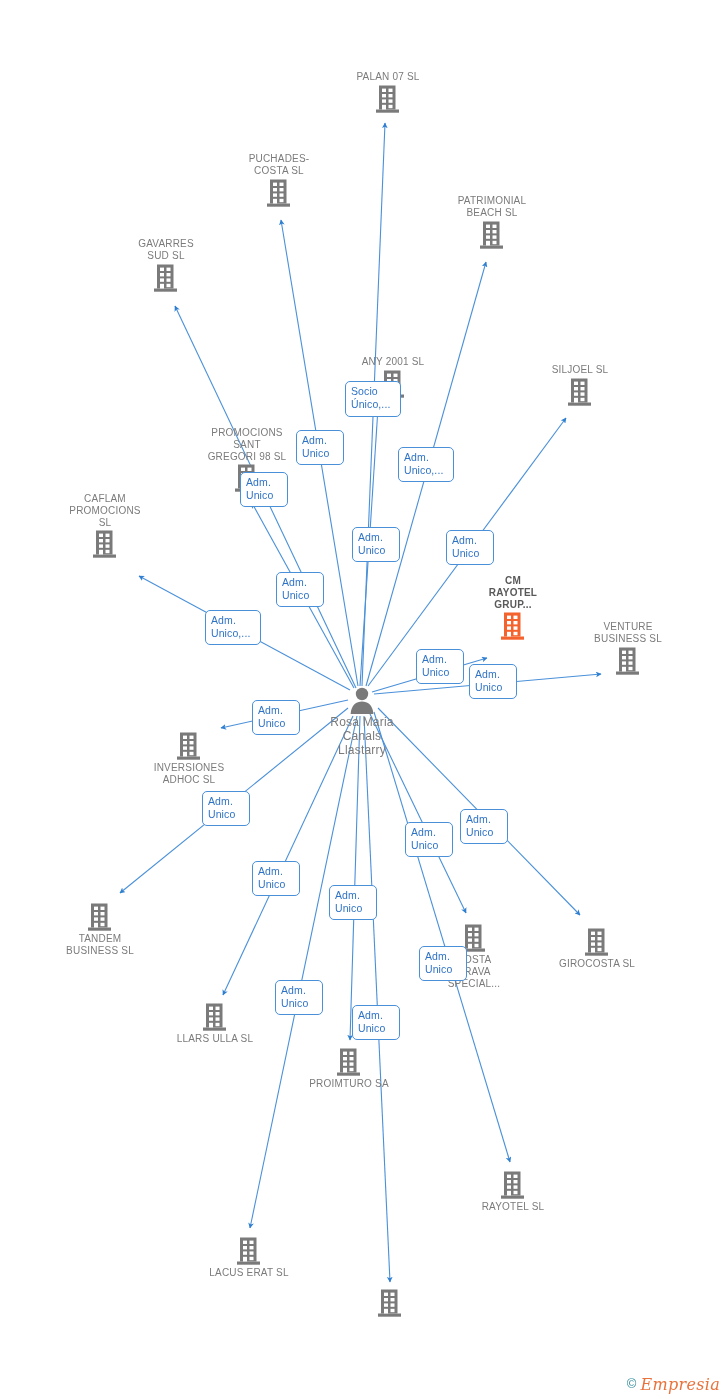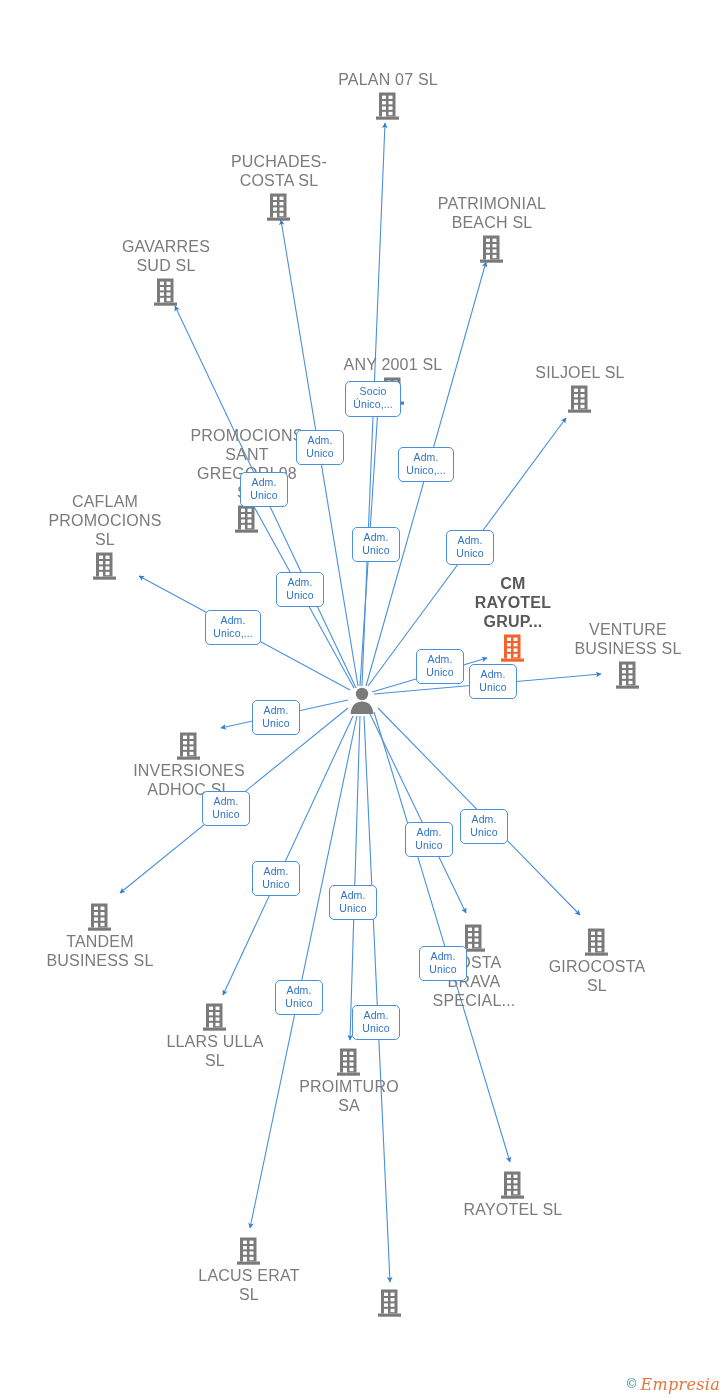--- a/index.html
+++ b/index.html
@@ -31,21 +31,21 @@
     margin-left: -60px;
     text-align: center;
     line-height: 1.18;
   }
   .node .ico {
     display: block;
     margin: 0 auto;
   }
   .node .cap {
     display: block;
-    font-size: 16px;
+    font-size: 10px;
     color: #7b7b7b;
     letter-spacing: 0.2px;
     white-space: pre-line;
   }
   .node.below .cap { margin-top: 1px; }
   .node.above .cap { margin-bottom: 1px; }
   .node.highlight .cap {
     color: #595959;
     font-weight: bold;
   }
@@ -55,21 +55,21 @@
   }
   .elabel {
     position: absolute;
     box-sizing: border-box;
     background: #ffffff;
     border: 1px solid #4a90d9;
     border-radius: 5px;
     color: #2f73c6;
     font-size: 10.5px;
     line-height: 1.25;
-    text-align: center;
+    text-align: left;
     padding: 3px 5px 4px 5px;
     white-space: pre-line;
     letter-spacing: .1px;
   }
   #watermark {
     position: absolute;
     right: 8px;
     bottom: 6px;
     font-size: 15px;
     white-space: nowrap;
@@ -418,20 +418,23 @@
           <rect x="14.5" y="15.4" width="4" height="3.4" fill="#fff"></rect>
           <rect x="8" y="20.8" width="4" height="4.7" fill="#fff"></rect>
           <rect x="14.5" y="20.8" width="4" height="3.4" fill="#fff"></rect>
         </svg>
       </div>
       <div class="node below person" style="left: 362px; top: 686px;">
         <svg class="ico" width="28" height="28" viewBox="0 0 28 28">
           <circle cx="14" cy="8" r="6.2" fill="#7a7a7a"></circle>
           <path d="M2.6 28 C3.2 18.6 8.4 15.4 14 15.4 C19.6 15.4 24.8 18.6 25.4 28 Z" fill="#7a7a7a"></path>
         </svg>
+        <span class="cap">Rosa Maria
+Canals
+Llastarry</span>
       </div>
     </div>
   <div id="labels-group">
       <div class="elabel" style="left: 345px; top: 381px; width: 56px; min-height: 36px;">Socio
 Único,...</div>
       <div class="elabel" style="left: 296px; top: 430px; width: 48px; min-height: 34px;">Adm.
 Unico</div>
       <div class="elabel" style="left: 398px; top: 447px; width: 56px; min-height: 34px;">Adm.
 Unico,...</div>
       <div class="elabel" style="left: 240px; top: 472px; width: 48px; min-height: 34px;">Adm.

